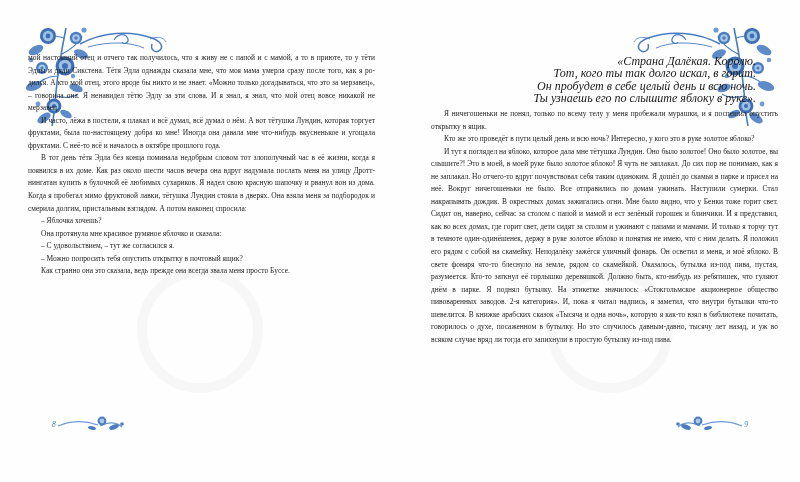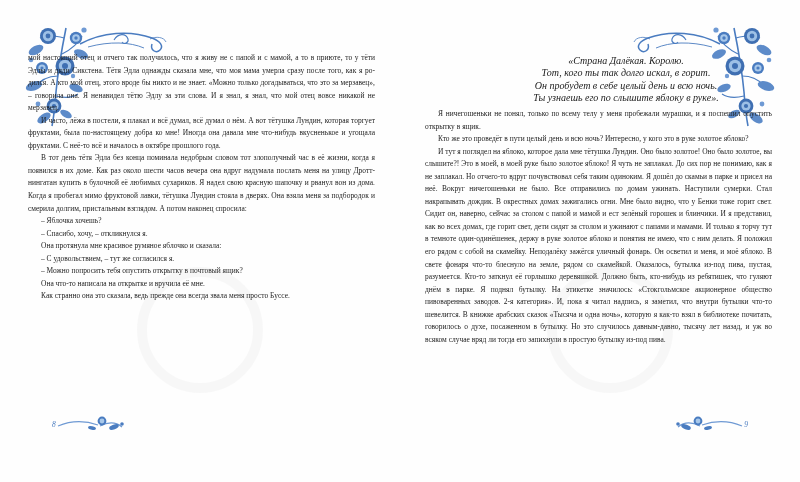--- a/index.html
+++ b/index.html
@@ -36,38 +36,38 @@
     width: 347px;
     font-size: 7.45px;
     line-height: 12.55px;
     text-align: justify;
     text-justify: inter-word;
     hyphens: manual;
     color: #1a1a1a;
     letter-spacing: 0.02px;
   }
   .page-left .text-col  { left: 28px; }
-  .page-right .text-col { left: 25px; top: 108px; width: 347px; }
+  .page-right .text-col { left: 31px; top: 108px; width: 347px; }
 
   p { margin: 0; }
   p.ind { text-indent: 13px; }
   p.noind { text-indent: 0; }
   p.dlg { text-indent: 13px; }
 
   
   .poem {
     position: absolute;
     left: 96px;
     top: 55px;
     width: 260px;
     font-style: italic;
-    font-size: 10px;
+    font-size: 12px;
     line-height: 12.3px;
     color: #1a1a1a;
-    text-align: center;
+    text-align: right;
   }
   .poem div { white-space: nowrap; }
 
   
   .orn-corner {
     position: absolute;
     width: 150px;
     height: 120px;
     pointer-events: none;
   }
@@ -166,25 +166,23 @@
           </g>
         </g>
       </svg>
     </div>
 
     <div class="text-col" id="left-text">
         <p class="noind">мой настоящий отец и отчего так получилось, что я живу не с папой и с мамой, а то в приюте, то у тёти Эдлы и дяди Сикстена. Тётя Эдла однажды сказала мне, что моя мама умерла сразу после того, как я ро­дился. А кто мой отец, этого вроде бы никто и не знает. «Можно только догадываться, что это за мерзавец», – говорила она. Я ненавидел тётю Эдлу за эти слова. И я знал, я знал, что мой отец вовсе никакой не мерзавец.</p>
         <p class="ind">И часто, лёжа в постели, я плакал и всё думал, всё думал о нём. А вот тётушка Лундин, которая торгует фруктами, была по-настоящему добра ко мне! Иногда она давала мне что-нибудь вкусненькое и угощала фруктами. С неё-то всё и началось в октябре прошлого года.</p>
         <p class="ind">В тот день тётя Эдла без конца поминала недобрым словом тот зло­получный час в её жизни, когда я появился в их доме. Как раз около шести часов вечера она вдруг надумала послать меня на улицу Дротт­нингатан купить в булочной её любимых сухариков. Я надел свою крас­ную шапочку и рванул вон из дома. Когда я пробегал мимо фруктовой лавки, тётушка Лундин стояла в дверях. Она взяла меня за подбородок и смерила долгим, пристальным взглядом. А потом наконец спросила:</p>
         <p class="dlg">– Яблочка хочешь?</p>
-        <p class="dlg">– Спасибо, хочу, – откликнулся я.</p>
         <p class="dlg"> Она протянула мне красивое румяное яблочко и сказала:</p>
         <p class="dlg">– С удовольствием, – тут же согласился я.</p>
         <p class="dlg">– Можно попросить тебя опустить открытку в почтовый ящик?</p>
-        <p class="dlg"> Она что-то написала на открытке и вручила её мне.</p>
         <p class="ind">Как странно она это сказала, ведь прежде она всегда звала меня просто Буссе.</p>
       </div>
 
     <div class="orn-foot orn-foot-l">
       <svg viewBox="0 0 86 26" width="86" height="26" aria-hidden="true">
         <g fill="none" stroke="#6f9ad4" stroke-width="1.2">
           <path d="M4 16 C18 10 30 10 44 15"></path>
           <path d="M46 16 C54 12 62 12 68 17"></path>
         </g>
         <g stroke="none" fill="#4a7cc0">

